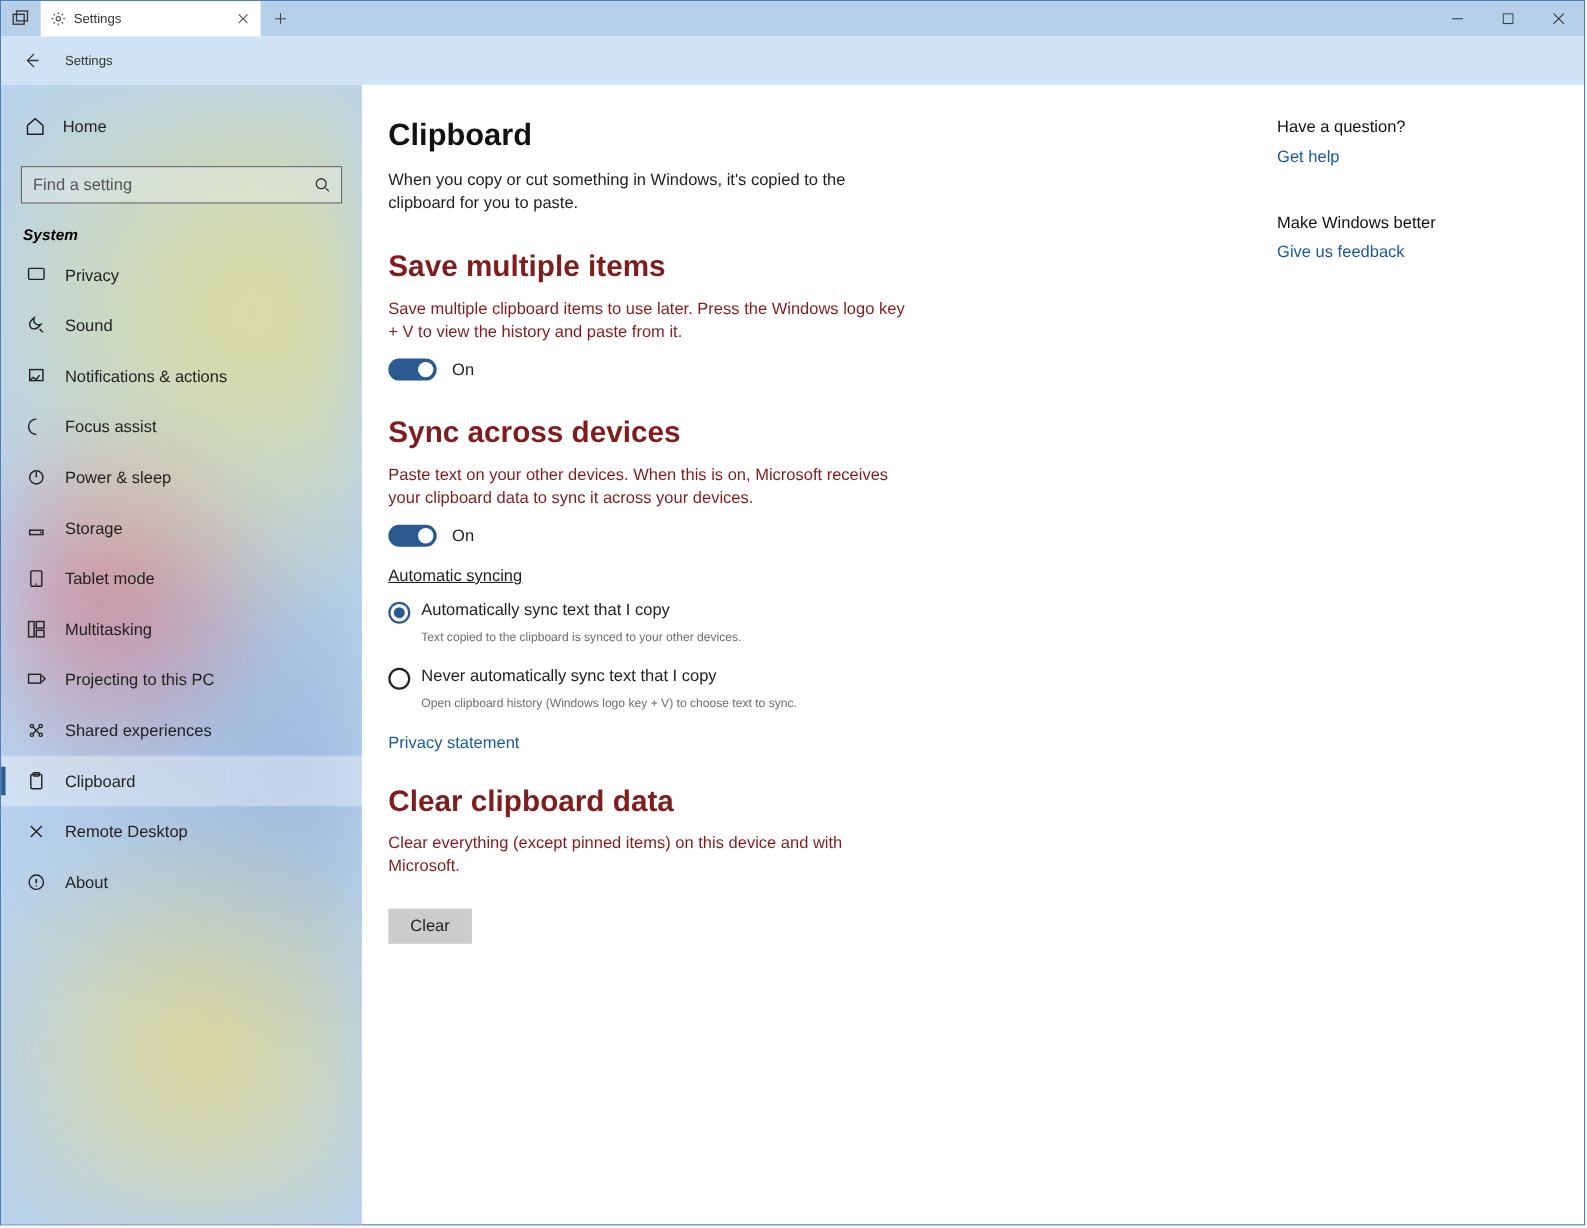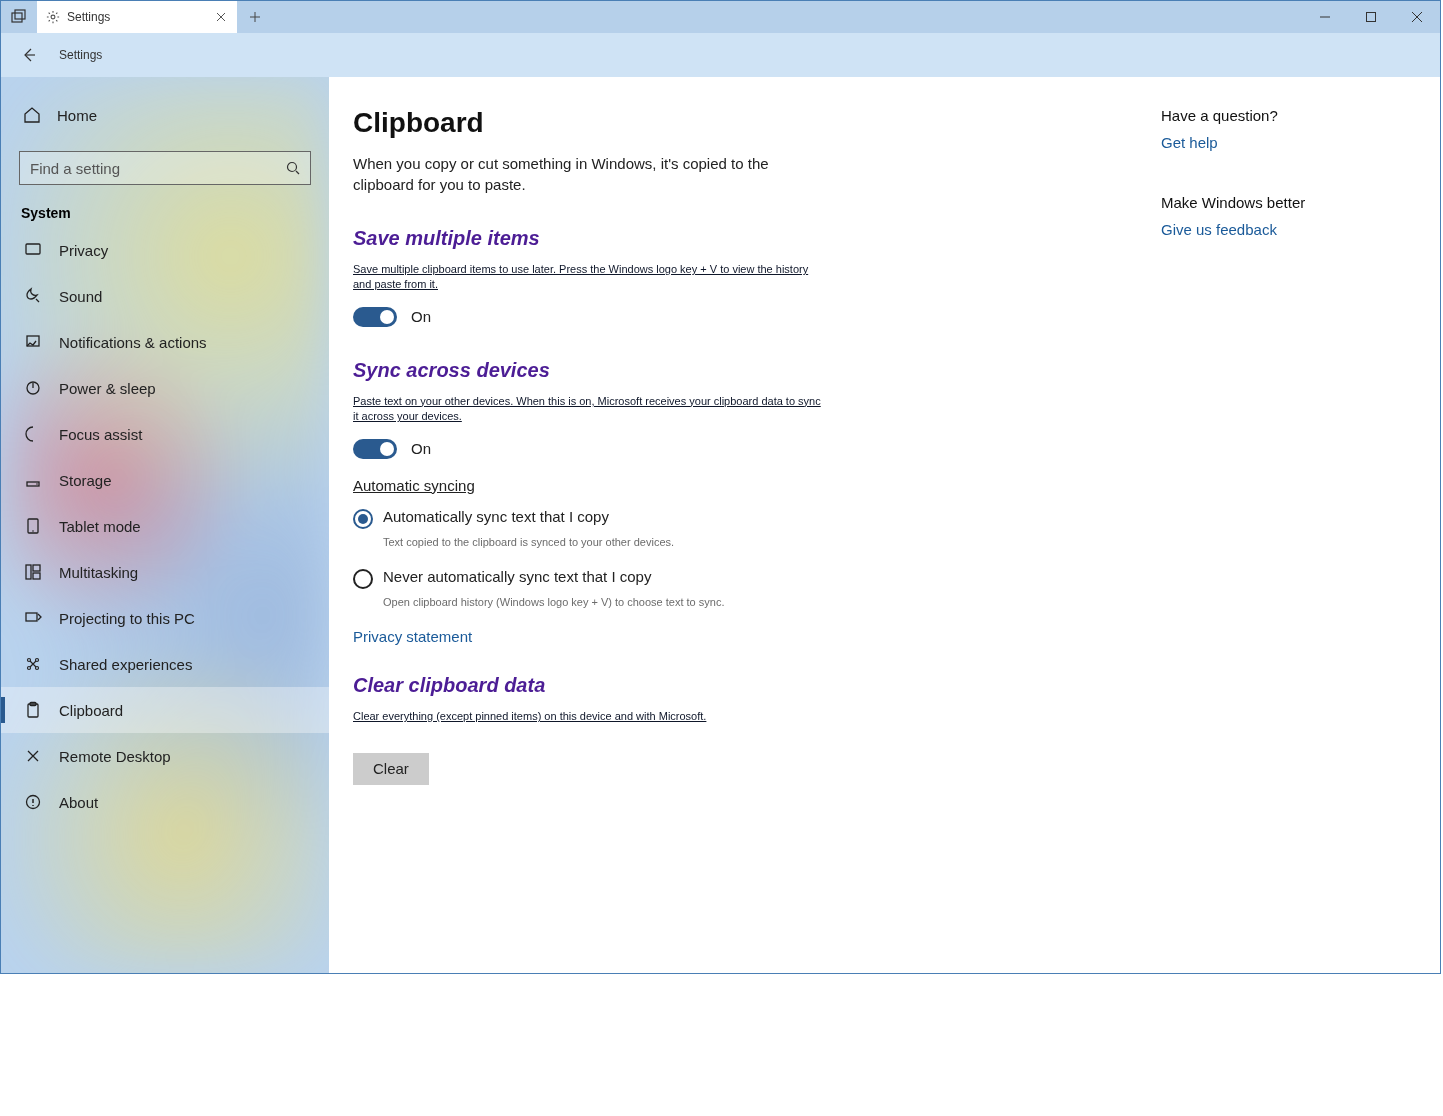--- a/index.html
+++ b/index.html
@@ -1,18 +1,18 @@
 <!DOCTYPE html>
 <html><head>
 <meta charset="utf-8">
 <style>
 * { margin: 0; padding: 0; box-sizing: border-box; font-family: "Segoe UI", Tahoma, sans-serif; }
 html, body { width: 1443px; height: 1116px; overflow: hidden; background: #fff; }
 
-.window { width: 1441px; height: 974px; border: 1px solid #4a7fb5; background: #fff; position: relative; }
+.window { width: 1441px; height: 1114px; border: 1px solid #4a7fb5; background: #fff; position: relative; }
 
 .titlebar { height: 32px; background: #b6d0ea; display: flex; align-items: center; }
 .system-icon { width: 36px; display:flex; align-items:center; justify-content:center; }
 .tab { height: 32px; width: 200px; background: #fff; display: flex; align-items: center; padding: 0 8px; gap: 6px; }
 .tab-icon { width: 16px; height: 16px; display:flex; align-items:center; justify-content:center; }
 .tab-title { font-size: 12px; color: #333; flex: 1; }
 .tab-close { width: 16px; height: 16px; display:flex; align-items:center; justify-content:center; cursor:pointer; }
 .newtab { width: 36px; height: 32px; display:flex; align-items:center; justify-content:center; cursor:pointer; }
 .titlebar-spacer { flex: 1; }
 .caption-btn { width: 46px; height: 32px; display:flex; align-items:center; justify-content:center; cursor:pointer; }
@@ -40,37 +40,37 @@
 
 .home-row { display:flex; align-items:center; height:44px; padding-left:22px; margin-top:16px; cursor:pointer; }
 .home-row .icon { width:20px; margin-right:14px;}
 .home-row .lbl { font-size:15px; color:#222; }
 
 .search-box { margin: 14px 18px 10px 18px; height:34px; border:1px solid #666; background:rgba(255,255,255,0.25); display:flex; align-items:center; padding:16px 10px; }
 .search-box input { flex:1; background:transparent; border:none; outline:none; font-size:15px; color:#333;}
 .search-box input::placeholder{color:#555;}
 .search-box .sicon{font-size:14px;color:#333;}
 
-.section { font-size:14px; font-weight:600; color:#000; padding:10px 20px 6px 20px;}
+.section { font-size:14px; font-weight:600; color:#000; padding:10px 20px 6px 20px;font-style:italic;}
 
 .nav-item { display:flex; align-items:center; height:46px; padding-left:22px; cursor:pointer; position:relative;}
 .nav-item .icon { width:20px; margin-right:16px; display:flex; align-items:center; justify-content:center;}
 .nav-item .lbl { font-size:15px; color:#222;}
 .nav-item.active::before { content:""; position:absolute; left:0; top:10px; bottom:10px; width:4px; background:#2a5a8f;}
 .nav-item.active { background:rgba(255,255,255,0.35);}
 
 .main { flex:1; display:flex; overflow-y:auto; padding: 30px 24px 24px 24px;}
 .main::-webkit-scrollbar{width:6px;} .main::-webkit-scrollbar-thumb{background:#ccc;}
 .content { max-width: 600px; }
 .rightcol { margin-left:auto; width:255px;}
 
 h1 { font-size:28px; font-weight:600; color:#111; margin-bottom:14px;}
 .desc { font-size:15px; color:#222; line-height:1.4; margin-bottom:32px; max-width:460px;}
-h2 { font-size:20px; font-weight:600; color:#4c1d95; margin-bottom:12px;font-style:italic;}
-.subdesc { font-size:11px; color:#0f172a; line-height:1.4; margin-bottom:14px; max-width:470px;text-decoration:underline;}
+h2 { font-size:27px; font-weight:600; color:#7f1d1d; margin-bottom:12px;}
+.subdesc { font-size:15px; color:#7f1d1d; line-height:1.4; margin-bottom:14px; max-width:470px;}
 
 .toggle-row { display:flex; align-items:center; margin-bottom:32px;}
 .toggle { width:44px; height:20px; border-radius:10px; background:#2a5a8f; position:relative; cursor:pointer;}
 .toggle::after{content:""; position:absolute; right:3px; top:3px; width:14px; height:14px; border-radius:50%; background:#fff;}
 .toggle-lbl { margin-left:14px; font-size:15px; color:#222;}
 
 .subhead { font-size:15px; color:#222; margin:4px 0 14px 0;text-decoration:underline;}
 .radio-row { display:flex; align-items:flex-start; margin-bottom:6px; cursor:pointer;}
 .radio { width:20px; height:20px; border:2px solid #222; border-radius:50%; margin-right:10px; flex-shrink:0; margin-top:1px; position:relative;}
 .radio.selected{border-color:#2a5a8f;}
@@ -187,33 +187,33 @@
               <svg width="18" height="18" viewBox="0 0 18 18">
                 <rect x="3" y="3" width="12" height="10" fill="none" stroke="#222" stroke-width="1.3"></rect>
                 <path d="M3 13l3-3 3 2 3-4" fill="none" stroke="#222" stroke-width="1.3"></path>
               </svg>
             </span>
             <span class="lbl">Notifications &amp; actions</span>
           </div>
           <div class="nav-item">
             <span class="icon">
               <svg width="18" height="18" viewBox="0 0 18 18">
+                <path d="M9 2a7 7 0 0 0 0 14 7 7 0 0 1 0-14z" fill="none" stroke="#222" stroke-width="1.3"></path>
+              </svg>
+            </span>
+            <span class="lbl">Focus assist</span>
+          </div>
+          <div class="nav-item">
+            <span class="icon">
+              <svg width="18" height="18" viewBox="0 0 18 18">
                 <circle cx="9" cy="9" r="6" fill="none" stroke="#222" stroke-width="1.3"></circle>
                 <path d="M9 4v5" stroke="#222" stroke-width="1.3"></path>
               </svg>
             </span>
             <span class="lbl">Power &amp; sleep</span>
-          </div>
-          <div class="nav-item">
-            <span class="icon">
-              <svg width="18" height="18" viewBox="0 0 18 18">
-                <path d="M9 2a7 7 0 0 0 0 14 7 7 0 0 1 0-14z" fill="none" stroke="#222" stroke-width="1.3"></path>
-              </svg>
-            </span>
-            <span class="lbl">Focus assist</span>
           </div>
           <div class="nav-item">
             <span class="icon">
               <svg width="18" height="18" viewBox="0 0 18 18">
                 <rect x="3" y="11" width="12" height="4" fill="none" stroke="#222" stroke-width="1.3"></rect>
                 <circle cx="13" cy="13" r="0.8" fill="#222"></circle>
               </svg>
             </span>
             <span class="lbl">Storage</span>
           </div>

